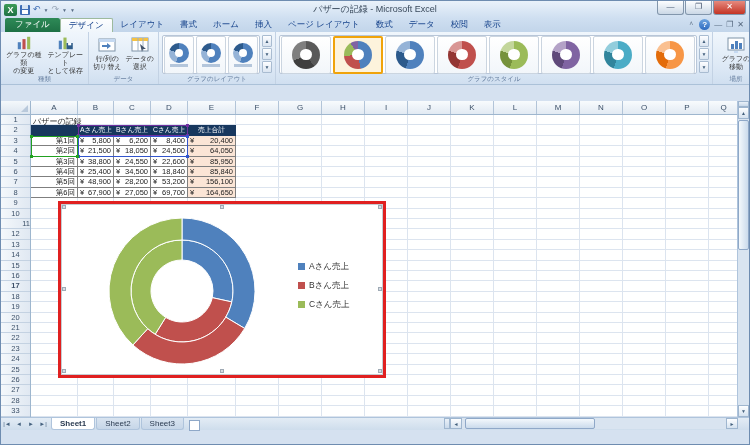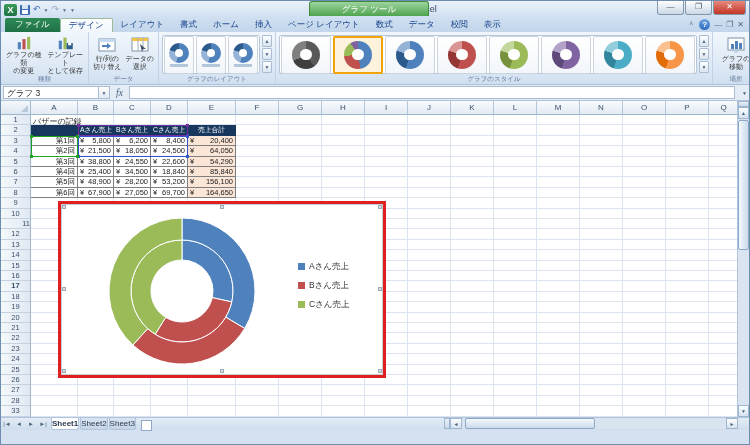--- a/index.html
+++ b/index.html
@@ -104,21 +104,21 @@
   .vscroll{position:absolute;right:0;top:100px;width:12px;height:316px;background:#D9E4F0;border-left:1px solid #AFC4DC;}
   .sbtn{position:absolute;left:0;width:11px;height:12px;background:linear-gradient(#FDFEFF,#D5E2EF);
     border:1px solid #9FB6CF;font-size:5px;text-align:center;line-height:11px;color:#44617E;}
   .vthumb{position:absolute;left:0;top:19px;width:11px;height:130px;background:linear-gradient(90deg,#F3F8FC,#CBDBEC);
     border:1px solid #8FA8C8;border-radius:2px;}
   .vsplit{position:absolute;left:0;top:0;width:11px;height:6px;background:linear-gradient(#EAF1F8,#C9D9EA);border:1px solid #9FB6CF;}
   
   .tabstrip{position:absolute;left:0;top:416px;width:100%;height:13px;background:linear-gradient(#E3ECF5,#CEDDEC);
     border-top:1px solid #AFC4DC;display:flex;align-items:stretch;font-size:8px;color:#2A3A50;}
   .navb{width:12px;text-align:center;font-size:6px;line-height:12px;color:#44617E;}
-  .stab{padding:0 0;line-height:12px;background:linear-gradient(#D9E4F0,#C6D6E8);border:1px solid #AFC4DC;
+  .stab{padding:0 8px;line-height:12px;background:linear-gradient(#D9E4F0,#C6D6E8);border:1px solid #AFC4DC;
     border-top:none;border-radius:0 0 3px 3px;margin-right:1px;text-align:right;}
   .stab.active{background:#fff;font-weight:bold;}
   .instab{width:18px;position:relative;}
   .instab:before{content:"";position:absolute;left:4px;top:2px;width:9px;height:9px;background:#fff;border:1px solid #8FA8C8;}
   .hscroll{position:absolute;left:443px;top:417px;width:294px;height:11px;display:flex;align-items:stretch;}
   .hsplit{width:6px;background:linear-gradient(#EAF1F8,#C9D9EA);border:1px solid #9FB6CF;}
   .habtn{width:12px;background:linear-gradient(#FDFEFF,#D5E2EF);border:1px solid #9FB6CF;
     font-size:5px;text-align:center;line-height:10px;color:#44617E;}
   .htrack{flex:1;background:#D9E4F0;position:relative;}
   .hthumb{position:absolute;left:3px;top:0;height:100%;width:130px;background:linear-gradient(#F3F8FC,#CBDBEC);
@@ -147,21 +147,20 @@
     <div class="qat">
       <div class="xl-logo">X</div>
       <div class="floppy"></div>
       <span class="qbtn">↶</span>
         <span class="caret">▼</span>
       <span class="qbtn gray">↷</span>
         <span class="caret">▼</span>
       <span class="caret">▼</span>
     </div>
     <div class="title-text">バザーの記録 - Microsoft Excel</div>
-    <div class="ctx-header">グラフ ツール</div>
     <div class="winbtns">
       <div class="wbtn">—</div>
       <div class="wbtn">❐</div>
       <div class="wbtn close">✕</div>
     </div>
   </div>
 
   <div class="tabrow">
     <div class="ftab">ファイル</div>
     <div id="ctx-tabs" style="display:flex;">
@@ -302,27 +301,20 @@
           <rect x="13" y="7" width="3" height="6" fill="#4F81BD"></rect>
             <path d="M8 15 l4 0 0 2 -4 0 z" fill="#C5D9F1"></path>
           </svg>
         <div class="blabel">グラフの
 移動</div>
       </div>
       <div class="glabel">場所</div>
     </div>
   </div>
 
-  <div class="fbar">
-    <div class="namebox">グラフ 3</div>
-    <div class="nb-drop">▼</div>
-    <div class="fx">fx</div>
-    <div class="finput"></div>
-    <div class="fexp">▼</div>
-  </div>
 
   <div class="colhdr">
     <div class="corner"></div>
     <div id="colcells" style="display:flex;">
         <div class="ch" style="width: 47px;">A</div>
         <div class="ch" style="width: 36px;">B</div>
         <div class="ch" style="width: 37px;">C</div>
         <div class="ch" style="width: 37px;">D</div>
         <div class="ch" style="width: 48px;">E</div>
         <div class="ch" style="width: 43px;">F</div>
@@ -440,21 +432,21 @@
         <div class="tcell val" style="left: 83px; top: 41.6px; width: 37px; height: 10.4px;">
           <span>¥</span>
           <span>24,550</span>
         </div>
         <div class="tcell val" style="left: 120px; top: 41.6px; width: 37px; height: 10.4px;">
           <span>¥</span>
           <span>22,600</span>
         </div>
         <div class="tcell val tot" style="left: 157px; top: 41.6px; width: 48px; height: 10.4px;">
           <span>¥</span>
-          <span>54,290</span>
+          <span>85,950</span>
         </div>
         <div class="tcell lbl" style="left: 0px; top: 52px; width: 47px; height: 10.4px;">第4回</div>
         <div class="tcell val" style="left: 47px; top: 52px; width: 36px; height: 10.4px;">
           <span>¥</span>
           <span>25,400</span>
         </div>
         <div class="tcell val" style="left: 83px; top: 52px; width: 37px; height: 10.4px;">
           <span>¥</span>
           <span>34,500</span>
         </div>

